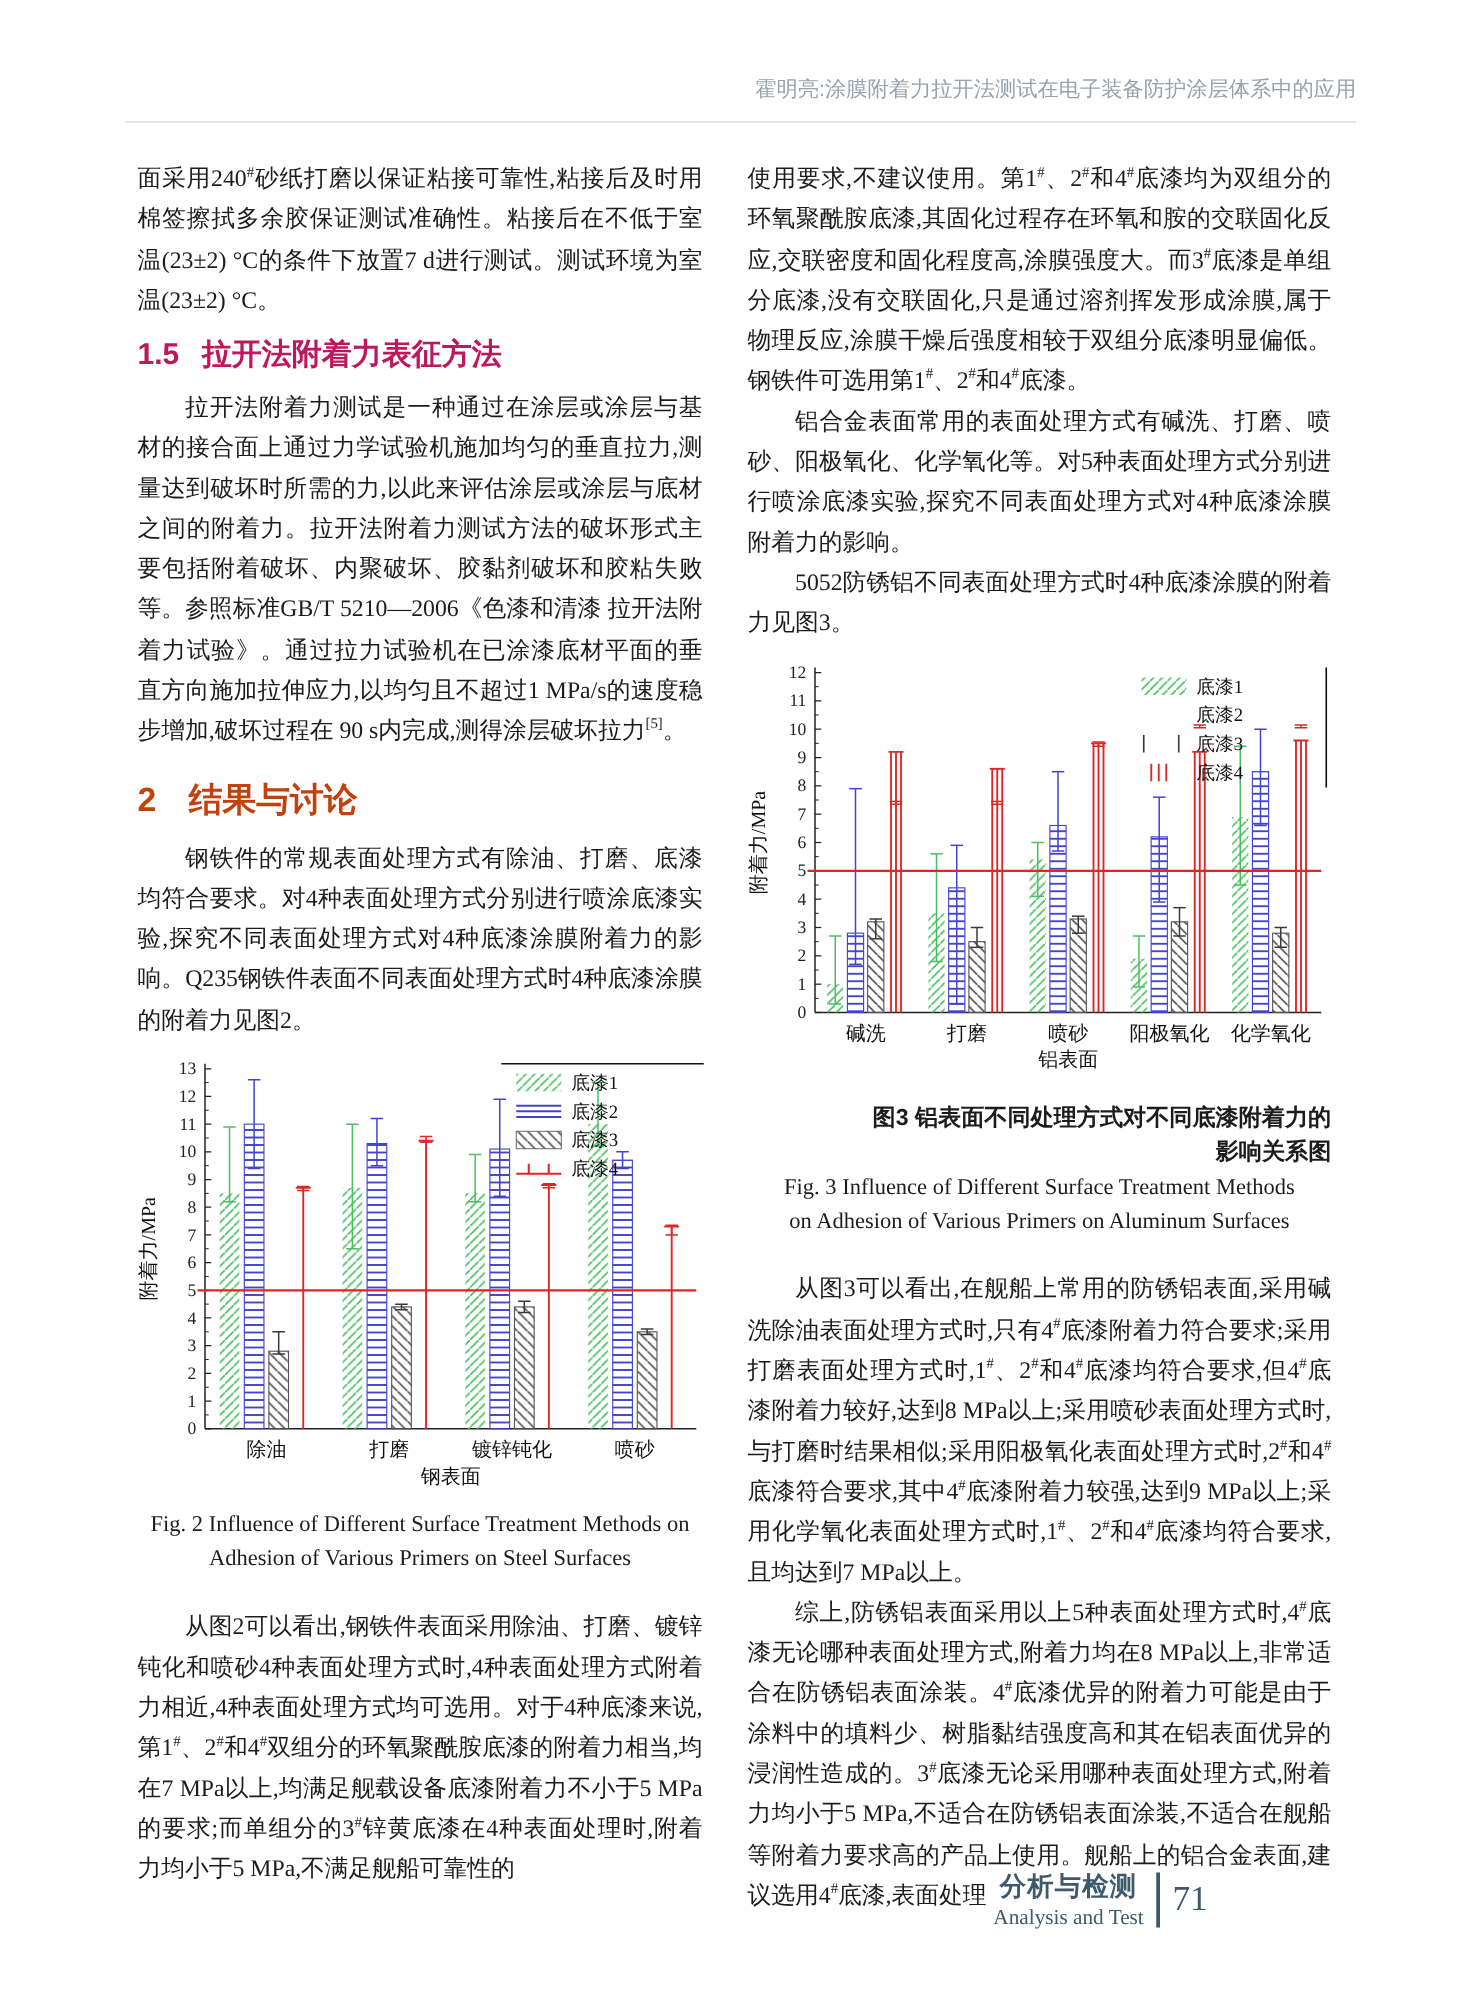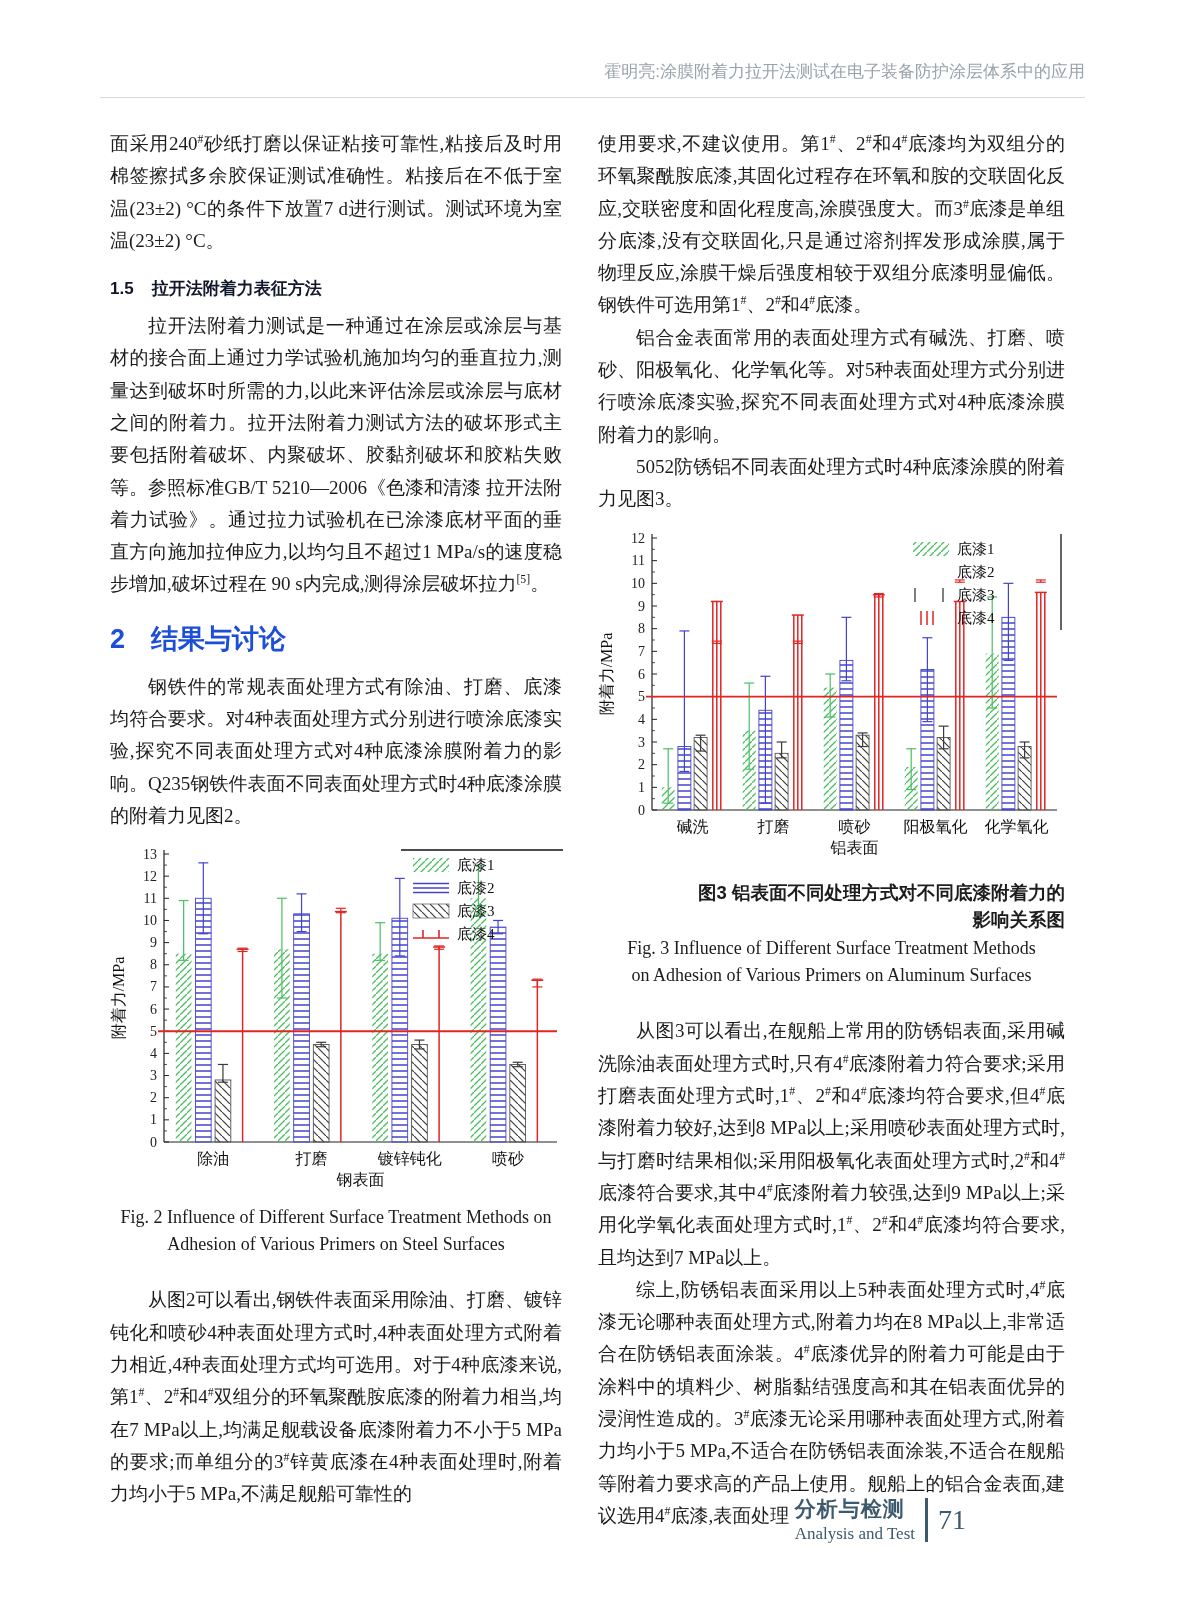--- a/index.html
+++ b/index.html
@@ -7,33 +7,33 @@
         font-family:"Liberation Serif","DejaVu Serif",serif;color:#1c1c1c;border-radius:24px;}
   .running-header{position:absolute;top:60px;left:100px;width:985px;text-align:right;
         font-family:"Liberation Sans","DejaVu Sans",sans-serif;font-size:17px;color:#98a2aa;
         padding-bottom:14px;border-bottom:1.5px solid #d5d9db;}
   .columns{position:absolute;top:128px;left:110px;display:flex;gap:36px;}
   .col{width:452px;font-size:19px;line-height:1.7;text-align:justify;}
   .col-right{width:467px;}
   .para{margin:0;text-indent:2em;}
   .no-indent{text-indent:0;}
   sup{font-size:0.62em;}
-  .subhead{font-family:"Liberation Sans","DejaVu Sans",sans-serif;color:#0f172a;font-size:17px;
-        font-weight:bold;margin:18px 0 6px;text-indent:0;}
+  .subhead{font-family:"Liberation Sans","DejaVu Sans",sans-serif;color:#be185d;font-size:24px;
+        font-weight:bold;margin:7px 0 6px;text-indent:0;}
   .subhead .num{margin-right:18px;}
-  .h2{font-family:"Liberation Sans","DejaVu Sans",sans-serif;color:#1d4ed8;font-size:27px;
+  .h2{font-family:"Liberation Sans","DejaVu Sans",sans-serif;color:#c2410c;font-size:27px;
         font-weight:bold;margin:16px 0 8px;}
   .h2 .num{margin-right:26px;}
   .chart{margin-top:8px;}
   .cap-zh{font-family:"Liberation Sans","DejaVu Sans",sans-serif;font-weight:bold;font-size:18.5px;
         text-align:right;margin-top:10px;line-height:1.45;}
   .cap-en{font-weight:normal;font-size:18px;text-align:center;line-height:1.5;margin-top:2px;}
   .para-after-fig{margin-top:26px;}
   .footer{position:absolute;right:125px;bottom:56px;display:flex;align-items:center;color:#3d5a6c;}
-  .footer-col{text-align:left;margin-left:41px;}
+  .footer-col{text-align:center;margin-left:41px;}
   .footer-zh{font-family:"Liberation Sans","DejaVu Sans",sans-serif;font-weight:bold;font-size:21px;letter-spacing:1px;}
   .footer-en{font-size:17px;margin-top:1px;}
   .footer-divider{width:3px;height:44px;background:#3d5a6c;margin:0 10px;}
   .footer-page{font-size:28px;}
 </style>
 </head>
 <body>
 
 <div class="page">
 

